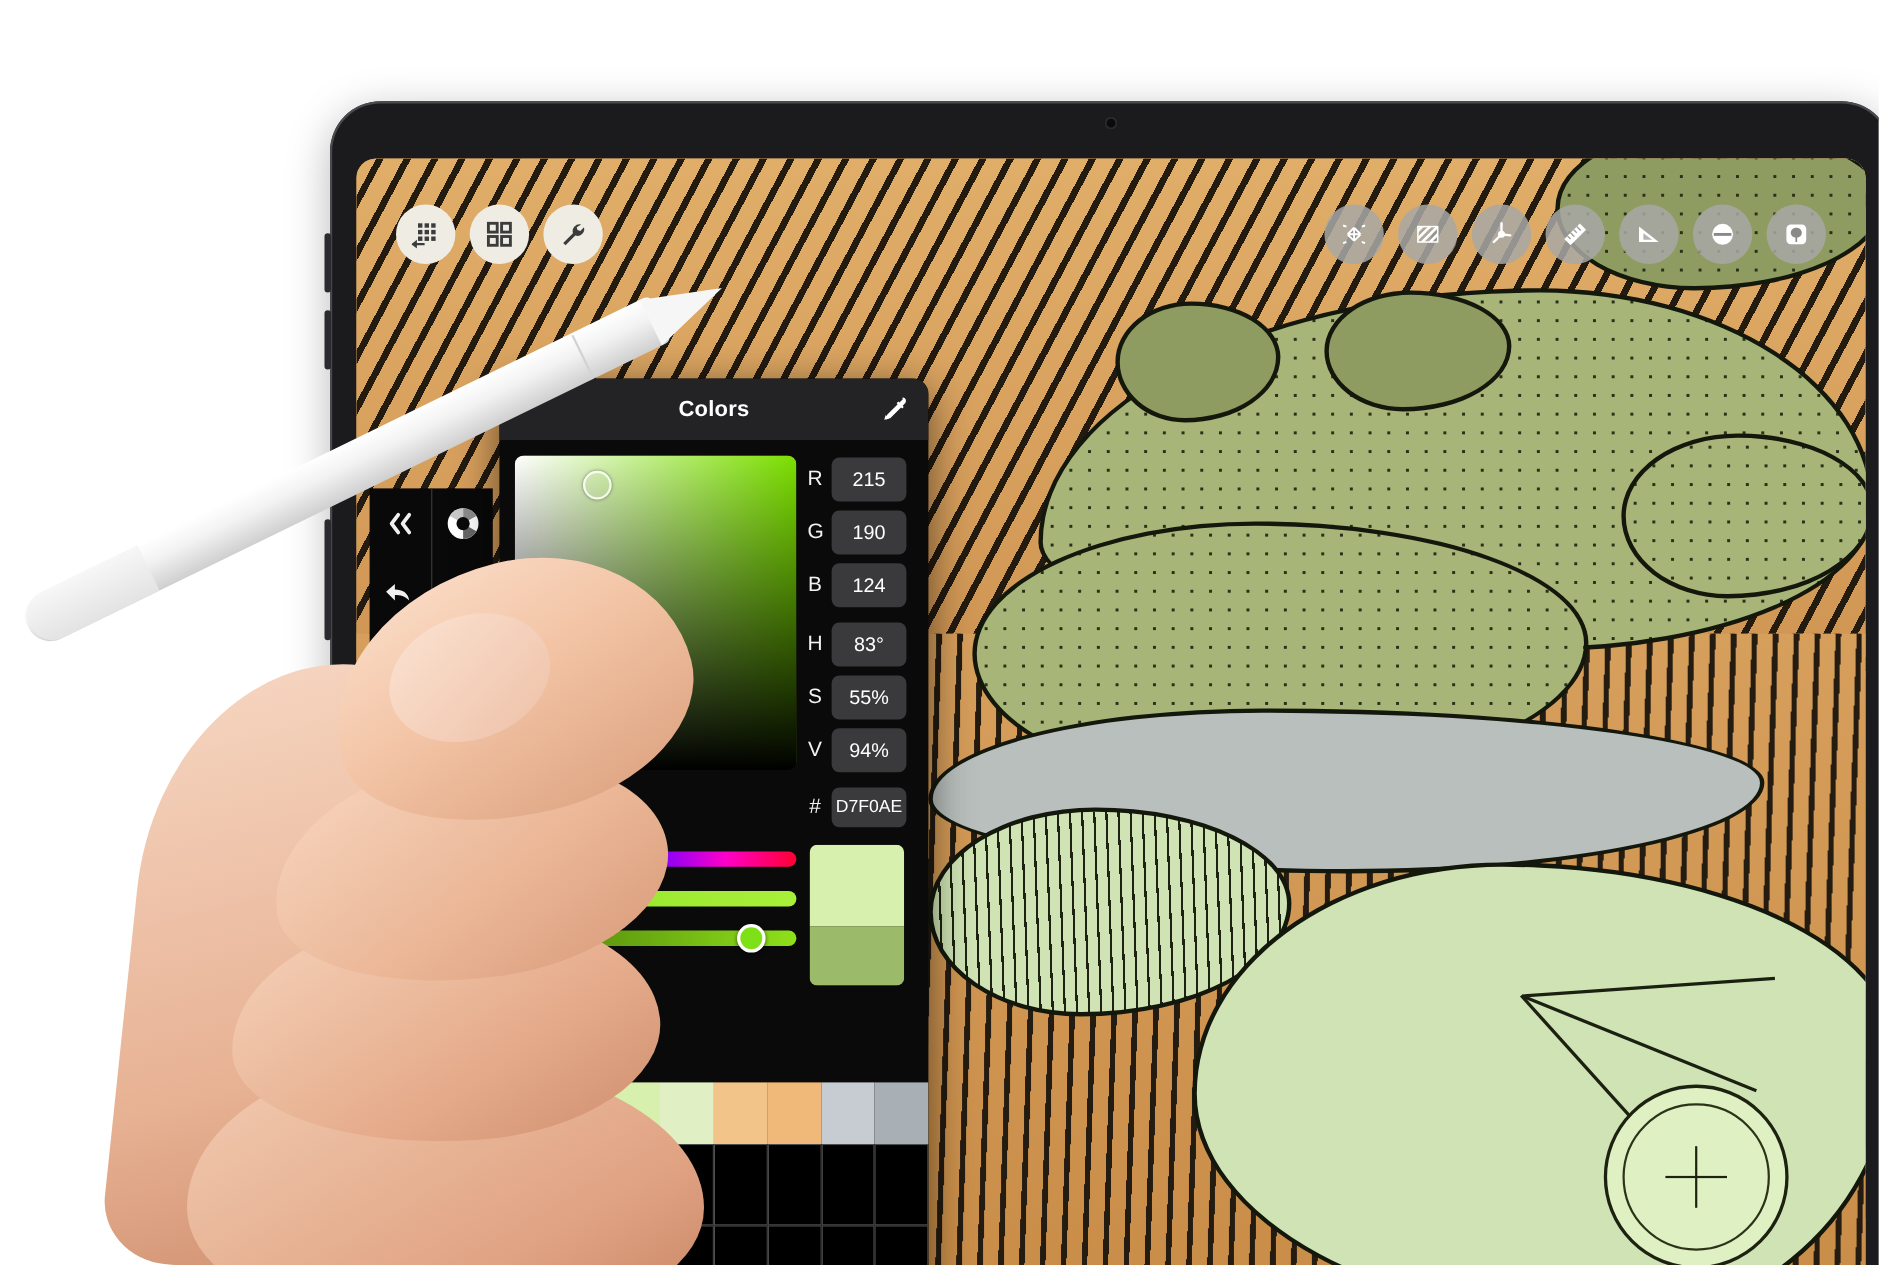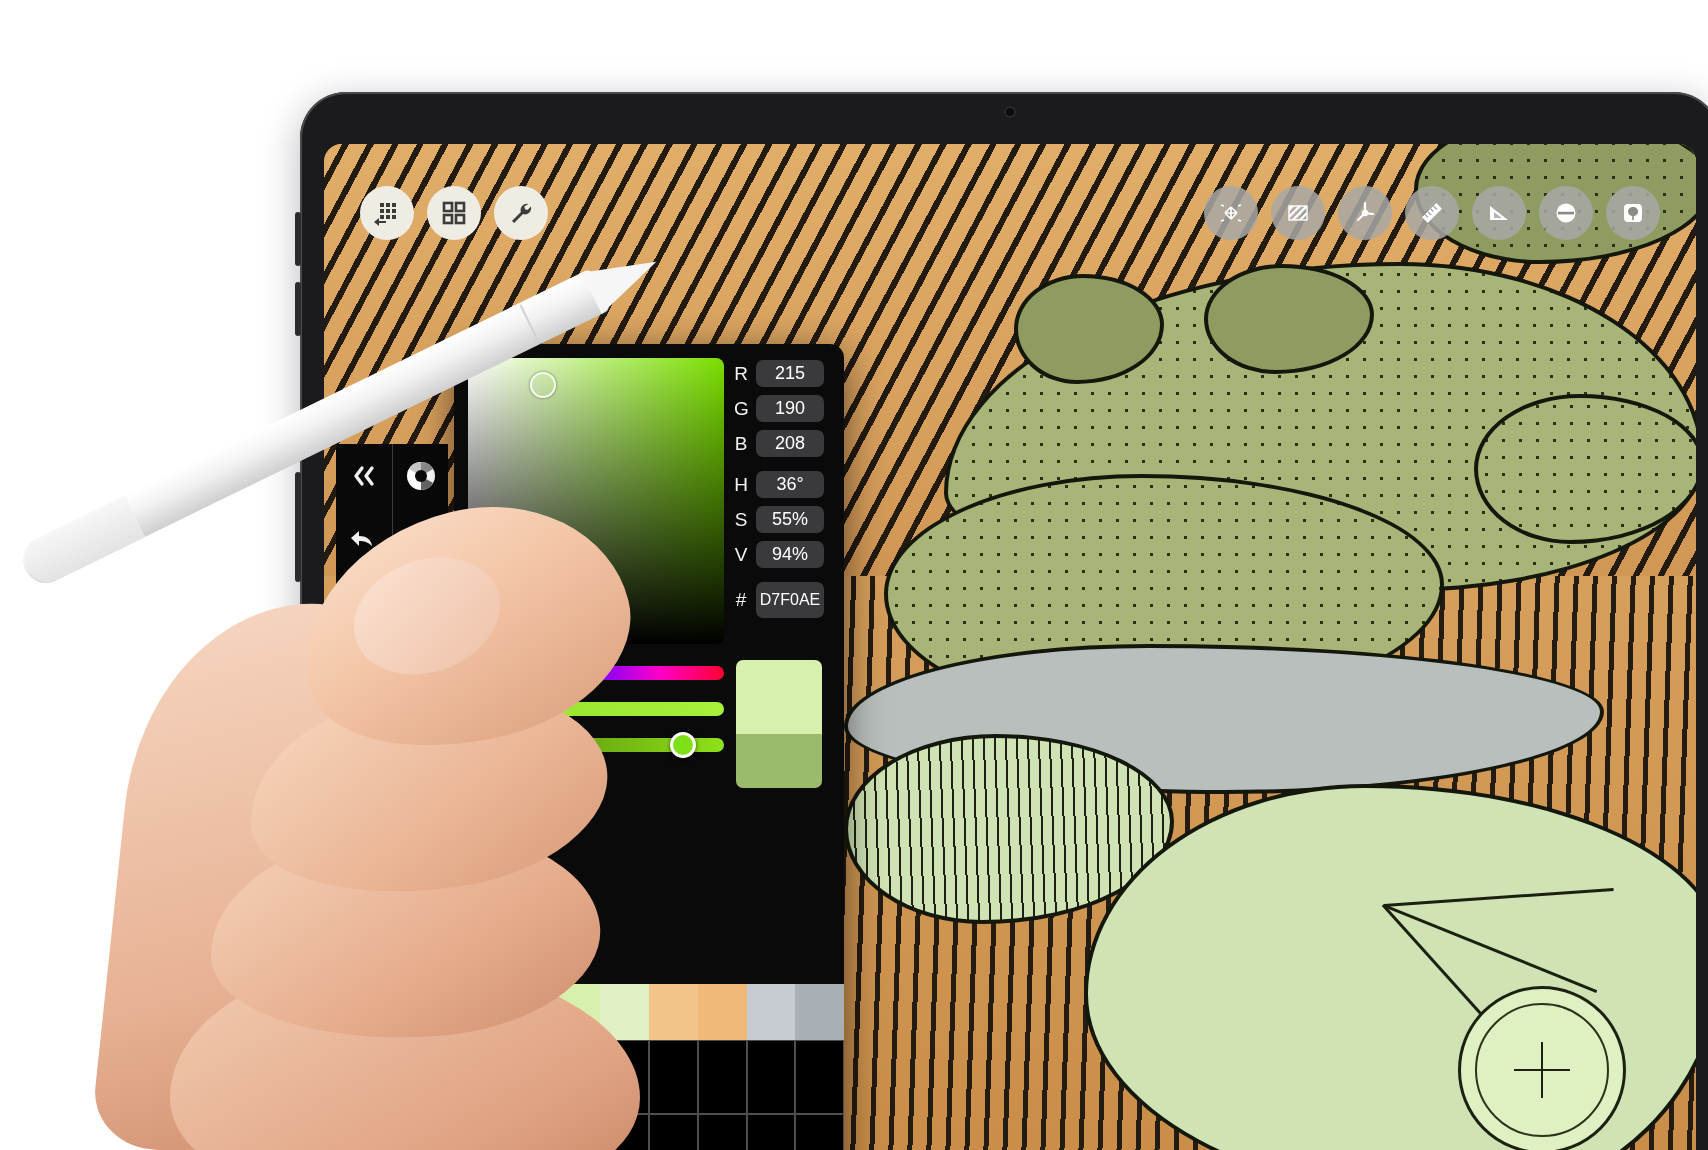--- a/index.html
+++ b/index.html
@@ -121,21 +121,21 @@
   #sv-handle {
     position:absolute; left:62px; top:14px; width:26px; height:26px; border-radius:50%;
     border:2.5px solid rgba(255,255,255,.85); background:transparent;
     box-shadow:0 0 3px rgba(0,0,0,.5); cursor:grab;
   }
 
   #fields { display:flex; flex-direction:column; gap:8px; padding-top:2px; }
   .field-row { display:flex; align-items:center; gap:8px; }
   .field-label { width:14px; color:#f2f2f2; font-size:19px; text-align:center; }
   .field-box {
-    width:68px; height:27px; background:#3a3a3c; border-radius:7px;
+    width:68px; height:40px; background:#3a3a3c; border-radius:7px;
     color:#fff; font-size:18px; display:flex; align-items:center; justify-content:center;
     cursor:text;
   }
   .hex-row { margin-top:6px; }
   .hex-box { width:68px; height:36px; font-size:16px; }
 
   #sliders-wrap { display:flex; padding:16px 10px 0 14px; gap:12px; }
   #sliders { width:256px; display:flex; flex-direction:column; gap:22px; padding-top:6px; }
   .slider { position:relative; height:14px; border-radius:7px; }
   #hue-slider { background:linear-gradient(90deg,#00b3ff,#0033ff,#7a00ff,#ff00c8,#ff0033); }
@@ -392,42 +392,51 @@
             <svg width="30" height="20" viewBox="0 0 30 20">
               <path d="M3 15L15 5l12 10" stroke="#d8d8d8" stroke-width="3" fill="none" stroke-linecap="round"></path>
             </svg>
           </div>
           <div class="rail-color"></div>
         </div>
       </div>
 
       <div id="colors-panel">
 
+        <div id="panel-header">
+          <span id="panel-title">Colors</span>
+          <div id="eyedropper-btn">
+            <svg width="26" height="26" viewBox="0 0 26 26">
+              <path fill="#fff" d="M20.5 2.4a3.2 3.2 0 0 1 3.1 3.2c0 .9-.4 1.7-1 2.3l-2 2 1 1-1.5 1.5-1-1-9.6 9.7-4.4 1.4 1.4-4.4 9.6-9.6-1-1L16.6 6l1 1 2-2c.6-.6 1.3-.6 0.9-.6z"></path>
+              <path fill="#fff" d="M5.2 18.2l-1.4 4.4 4.4-1.4z"></path>
+            </svg>
+          </div>
+        </div>
 
         <div id="picker-row">
           <div id="sv-square">
             <div id="sv-handle"></div>
           </div>
 
           <div id="fields">
             <div class="field-row">
               <span class="field-label">R</span>
               <div class="field-box">215</div>
             </div>
             <div class="field-row">
               <span class="field-label">G</span>
               <div class="field-box">190</div>
             </div>
             <div class="field-row">
               <span class="field-label">B</span>
-              <div class="field-box">208</div>
+              <div class="field-box">124</div>
             </div>
             <div class="field-row" style="margin-top:6px;">
               <span class="field-label">H</span>
-              <div class="field-box">36°</div>
+              <div class="field-box">83°</div>
             </div>
             <div class="field-row">
               <span class="field-label">S</span>
               <div class="field-box">55%</div>
             </div>
             <div class="field-row">
               <span class="field-label">V</span>
               <div class="field-box">94%</div>
             </div>
             <div class="field-row hex-row">

